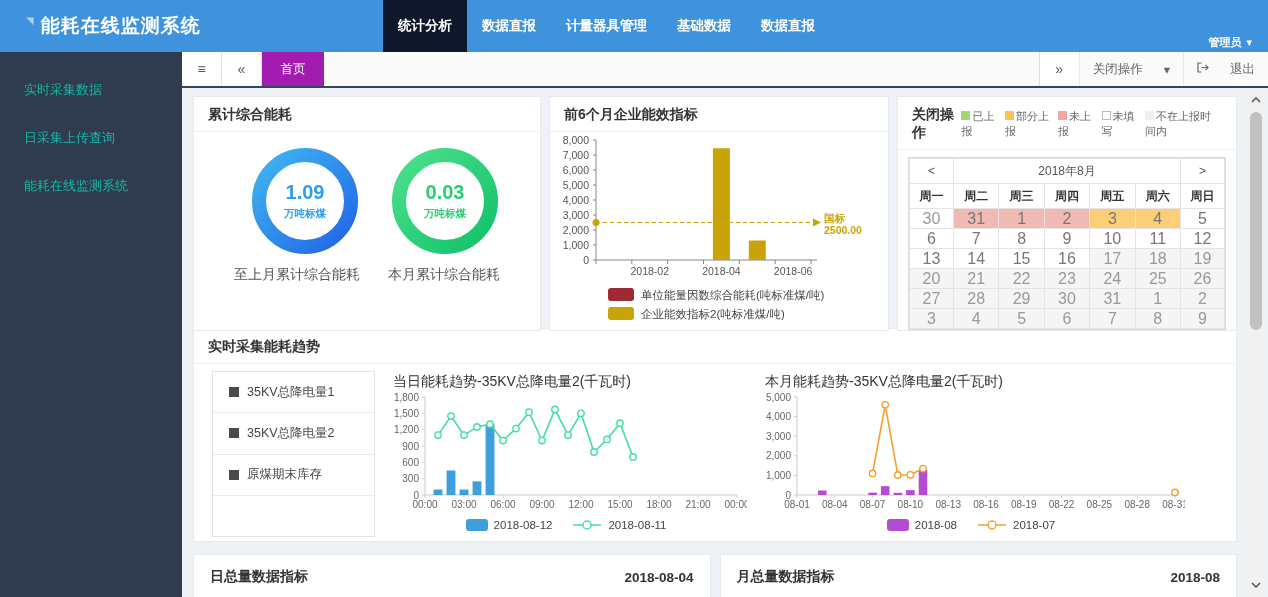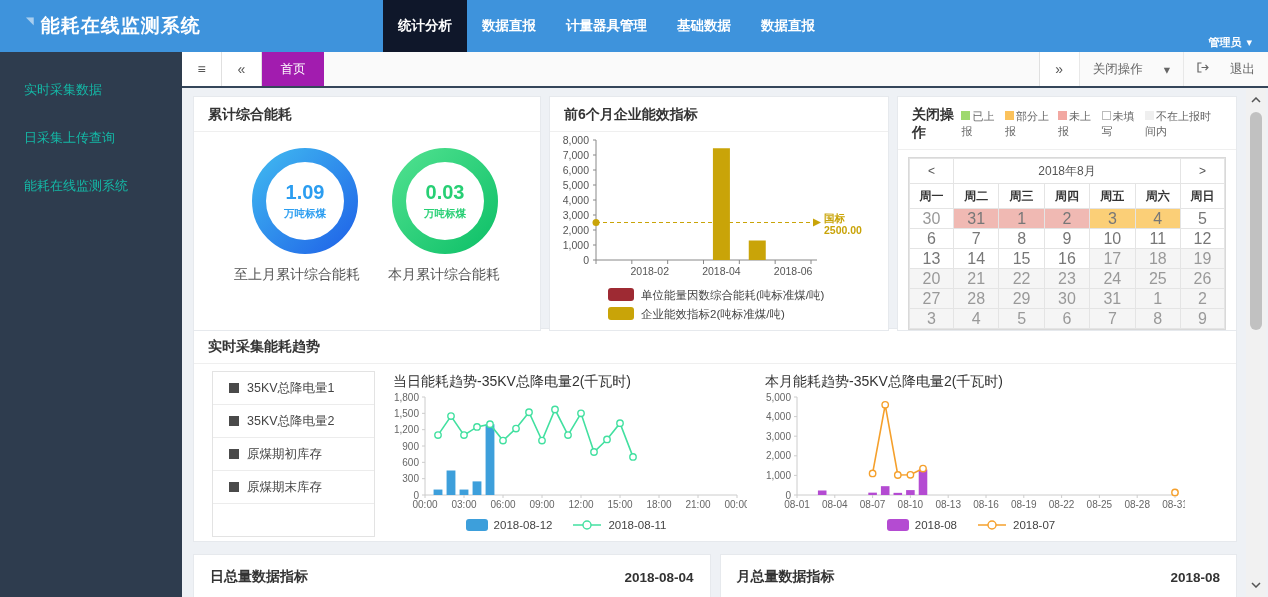--- a/index.html
+++ b/index.html
@@ -329,24 +329,20 @@
         </div>
       <div class="rt-body">
         <div class="rt-list" id="rtlist">
             <div class="rt-item">
               <span class="sq"></span>
               <span>35KV总降电量1</span>
             </div>
             <div class="rt-item">
               <span class="sq"></span>
               <span>35KV总降电量2</span>
-            </div>
-            <div class="rt-item">
-              <span class="sq"></span>
-              <span>原煤期初库存</span>
             </div>
             <div class="rt-item">
               <span class="sq"></span>
               <span>原煤期末库存</span>
             </div>
             <div class="rt-item"></div>
           </div>
         <div class="rt-chart">
           <div class="ct-title">当日能耗趋势-35KV总降电量2(千瓦时)</div>
           <div id="daychart"><svg width="362" height="122" viewBox="0 0 362 122">

